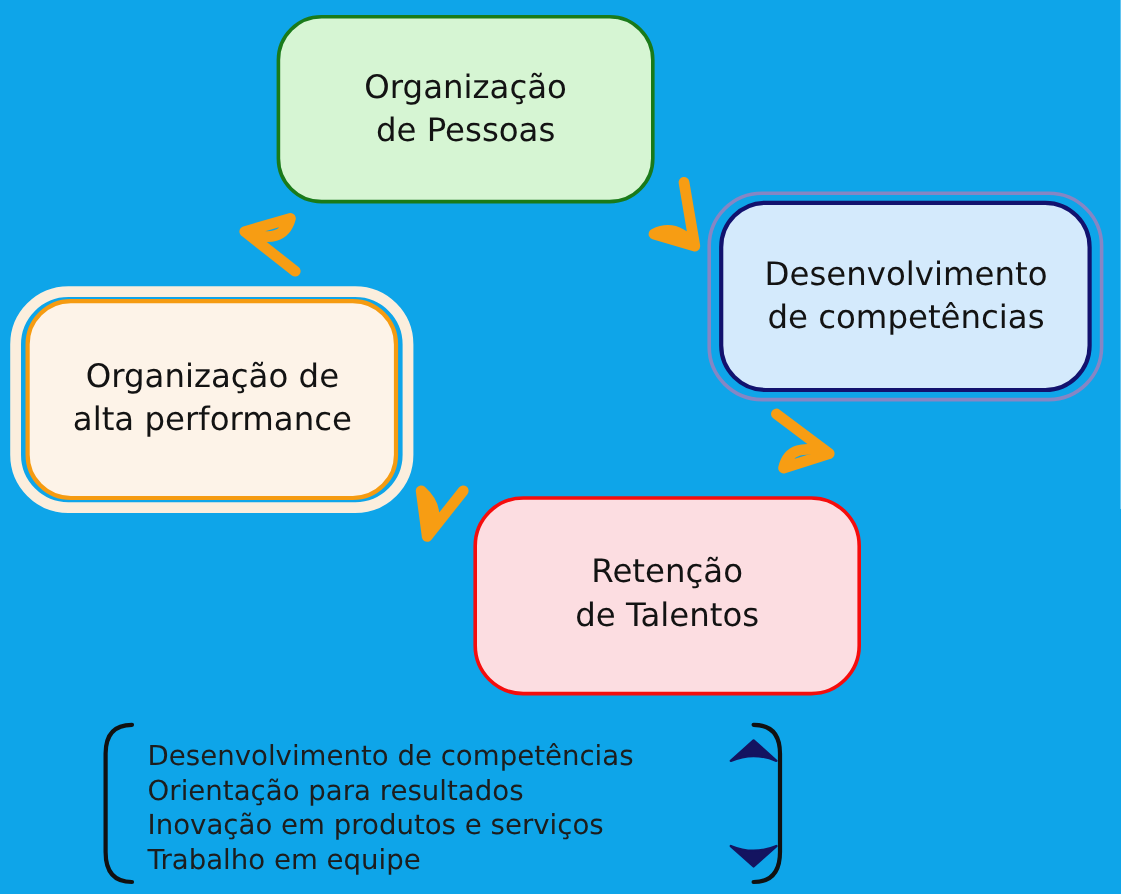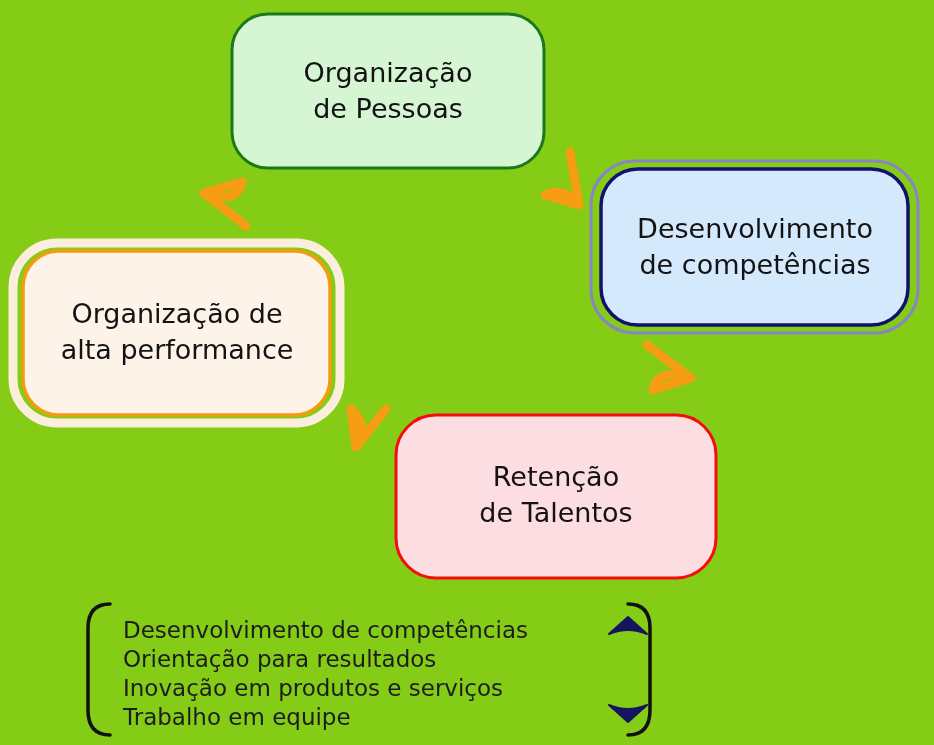--- a/index.html
+++ b/index.html
@@ -10,21 +10,21 @@
   body {
     width: 934px;
     height: 745px;
     overflow: hidden;
     font-family: "DejaVu Sans", "Liberation Sans", sans-serif;
   }
   #diagram-canvas {
     position: relative;
     width: 934px;
     height: 745px;
-    background: #84cc16;
+    background: #0ea5e9;
   }
   #diagram-svg {
     position: absolute;
     top: 0;
     left: 0;
     width: 934px;
     height: 745px;
   }
   .node-label {
     font-family: "DejaVu Sans", "Liberation Sans", sans-serif;

